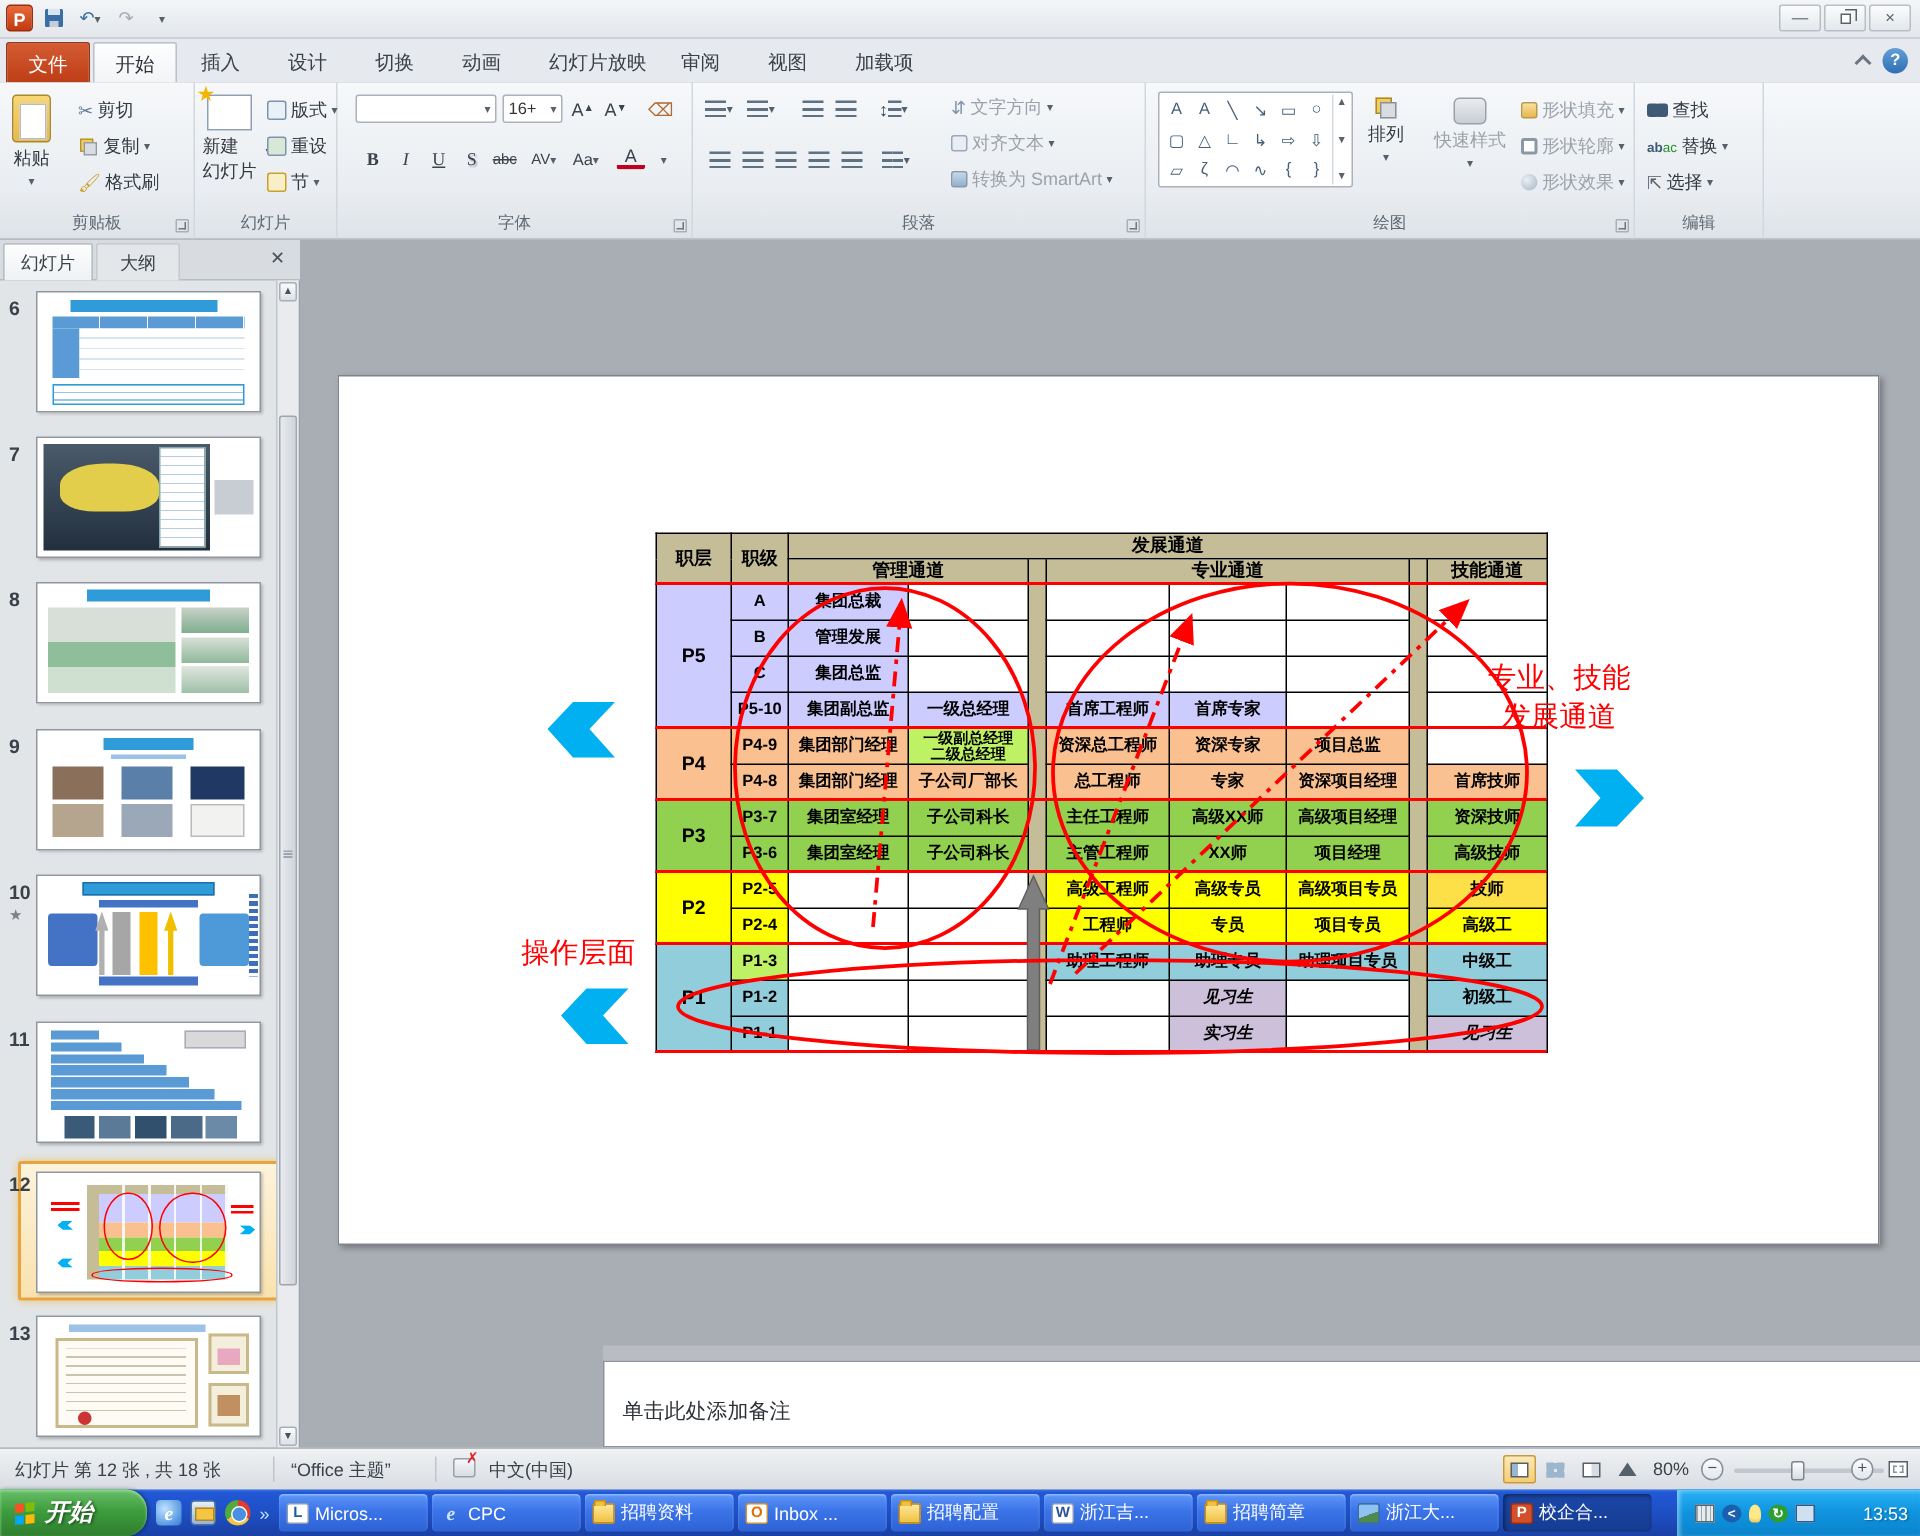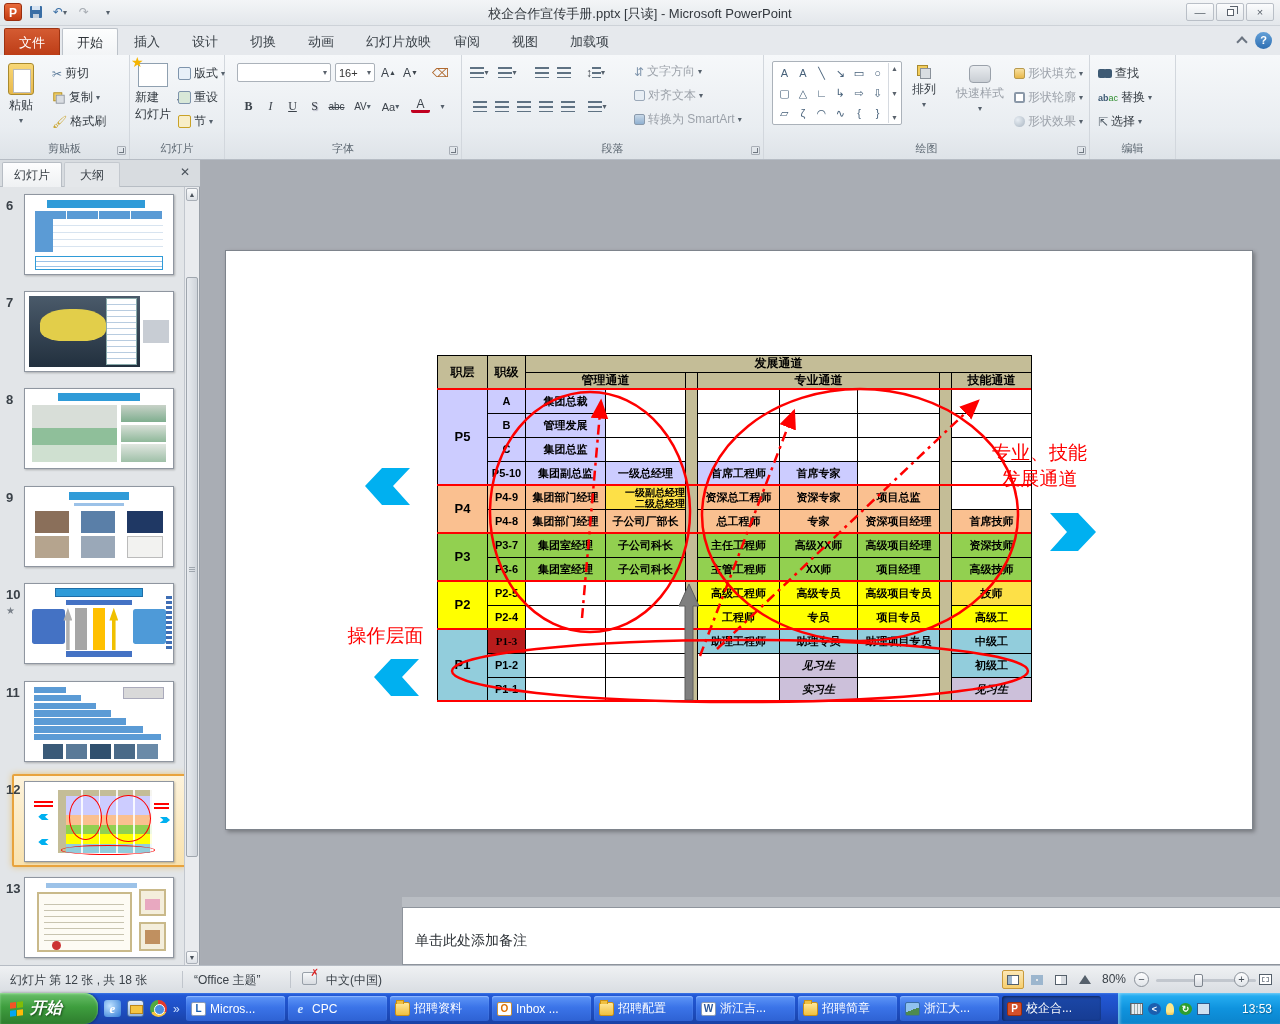--- a/index.html
+++ b/index.html
@@ -197,21 +197,20 @@
       <div class="plogo">P</div>
       <div class="qbtn">
           <span class="floppy"></span>
         </div>
       <div class="qbtn">↶<span class="caret">▾</span></div>
       <div class="qbtn gray">↷</div>
       <div class="qbtn">
           <span class="caret">▾</span>
         </div>
     </div>
-    <div id="title-text">校企合作宣传手册.pptx [只读]  -  Microsoft PowerPoint</div>
     <div class="winbtns">
       <div class="winbtn">—</div>
       <div class="winbtn">
           <span class="rest"></span>
         </div>
       <div class="winbtn">×</div>
     </div>
   </div>
 
   <div class="abs" id="tabrow">
@@ -633,21 +632,21 @@
             <td style="background: rgb(204, 204, 255);">一级总经理</td>
             <td style="background: rgb(204, 204, 255);">首席工程师</td>
             <td style="background: rgb(204, 204, 255);">首席专家</td>
             <td style="background: rgb(255, 255, 255);"></td>
             <td style="background: rgb(255, 255, 255);"></td>
           </tr>
           <tr class="dr">
             <td rowspan="2" class="layer" style="background: rgb(250, 192, 144);">P4</td>
             <td style="background: rgb(250, 192, 144);">P4-9</td>
             <td style="background: rgb(250, 192, 144);">集团部门经理</td>
-            <td class="two" style="background: #fde047; text-align: right;">一级副总经理
+            <td class="two" style="background: #bef264;">一级副总经理
 二级总经理</td>
             <td style="background: rgb(250, 192, 144);">资深总工程师</td>
             <td style="background: rgb(250, 192, 144);">资深专家</td>
             <td style="background: rgb(250, 192, 144);">项目总监</td>
             <td style="background: rgb(255, 255, 255);"></td>
           </tr>
           <tr class="dr">
             <td style="background: rgb(250, 192, 144);">P4-8</td>
             <td style="background: rgb(250, 192, 144);">集团部门经理</td>
             <td style="background: rgb(250, 192, 144);">子公司厂部长</td>
@@ -689,21 +688,21 @@
             <td style="background: rgb(255, 255, 0);">P2-4</td>
             <td style="background: rgb(255, 255, 255);"></td>
             <td style="background: rgb(255, 255, 255);"></td>
             <td style="background: rgb(255, 255, 0);">工程师</td>
             <td style="background: rgb(255, 255, 0);">专员</td>
             <td style="background: rgb(255, 255, 0);">项目专员</td>
             <td style="background: rgb(255, 255, 0);">高级工</td>
           </tr>
           <tr class="dr">
             <td rowspan="3" class="layer" style="background: rgb(146, 205, 220);">P1</td>
-            <td style="background: #b91c1c; font-family: Liberation Serif, serif;">P1-3</td>
+            <td style="background: #bef264;">P1-3</td>
             <td style="background: rgb(255, 255, 255);"></td>
             <td style="background: rgb(255, 255, 255);"></td>
             <td style="background: rgb(146, 205, 220); margin-left: 47px;">助理工程师</td>
             <td style="background: rgb(146, 205, 220);">助理专员</td>
             <td style="background: rgb(146, 205, 220);">助理项目专员</td>
             <td style="background: rgb(146, 205, 220);">中级工</td>
           </tr>
           <tr class="dr">
             <td style="background: rgb(146, 205, 220);">P1-2</td>
             <td style="background: rgb(255, 255, 255);"></td>

